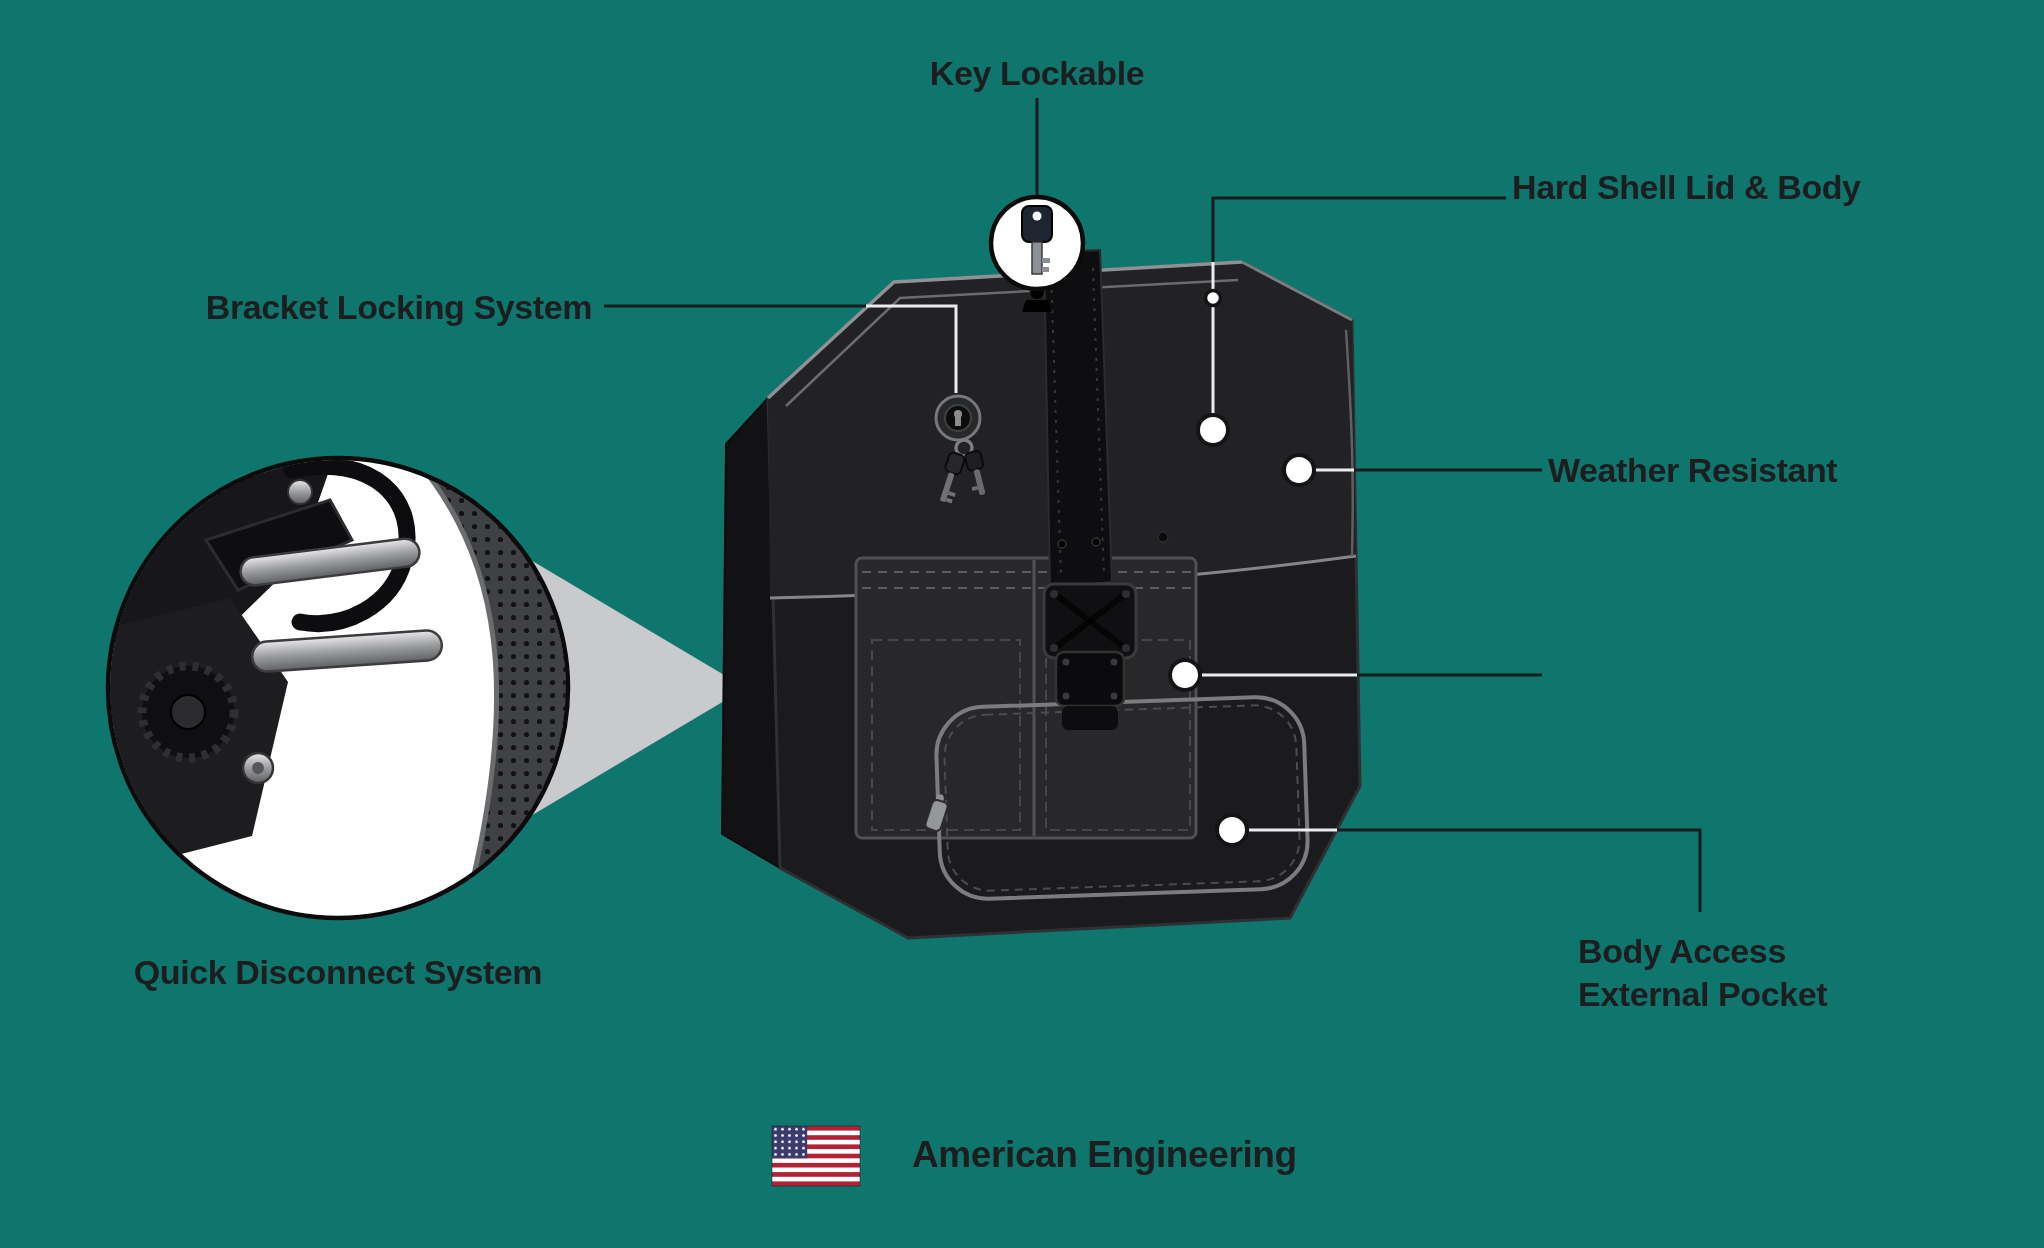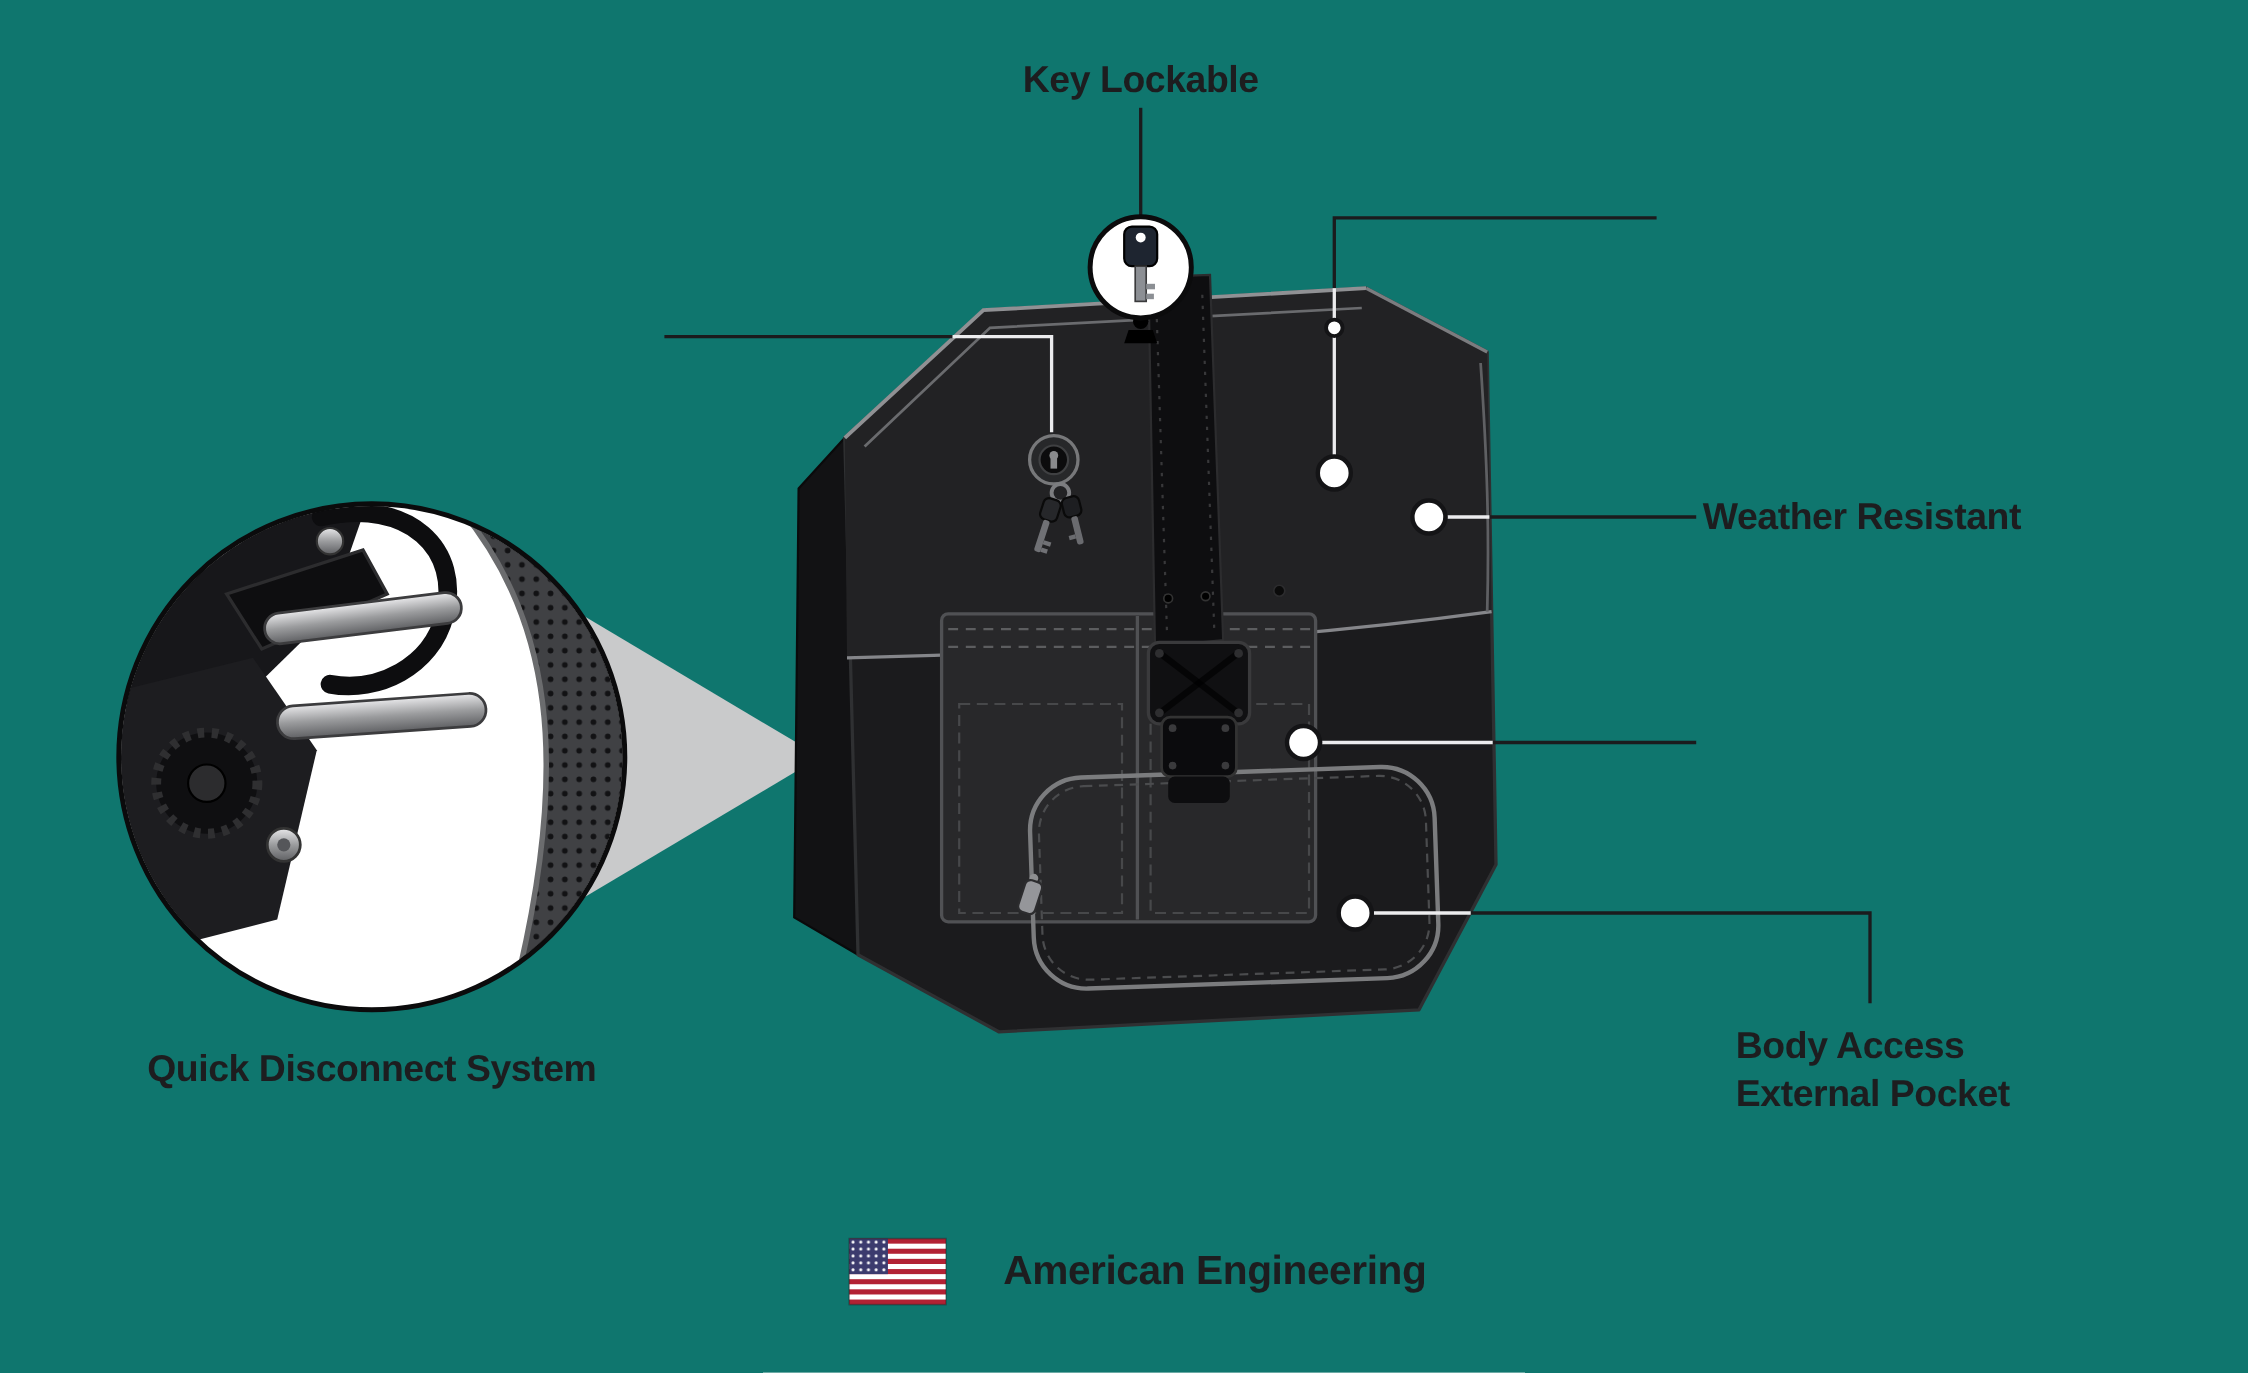--- a/index.html
+++ b/index.html
@@ -199,21 +199,23 @@
         <rect y="50.8" width="88" height="4.6"></rect>
       </g>
       <rect width="35.2" height="32.3" fill="#3C3B6E"></rect>
       <rect width="35.2" height="32.3" fill="url(#stars)"></rect>
       <rect width="88" height="60" fill="none" stroke="#1b1b1d" stroke-opacity="0.35" stroke-width="1.5"></rect>
     </g>
   </svg>
 
   <div class="label center" style="left:1037px; top:52px;">Key Lockable</div>
 
-
+  <div class="label" style="left:1512px; top:166px;">Hard Shell Lid &amp; Body</div>
+
+  <div class="label rightalign" style="left:150px; top:286px; width:442px;">Bracket Locking System</div>
 
   <div class="label" style="left:1548px; top:449px;">Weather Resistant</div>
 
 
   <div class="label multiline" style="left:1578px; top:930px;">Body Access
 External Pocket</div>
 
   <div class="label center" style="left:338px; top:951px;">Quick Disconnect System</div>
 
   <div class="label tagline" style="left:912px; top:1132px;">American Engineering</div>

